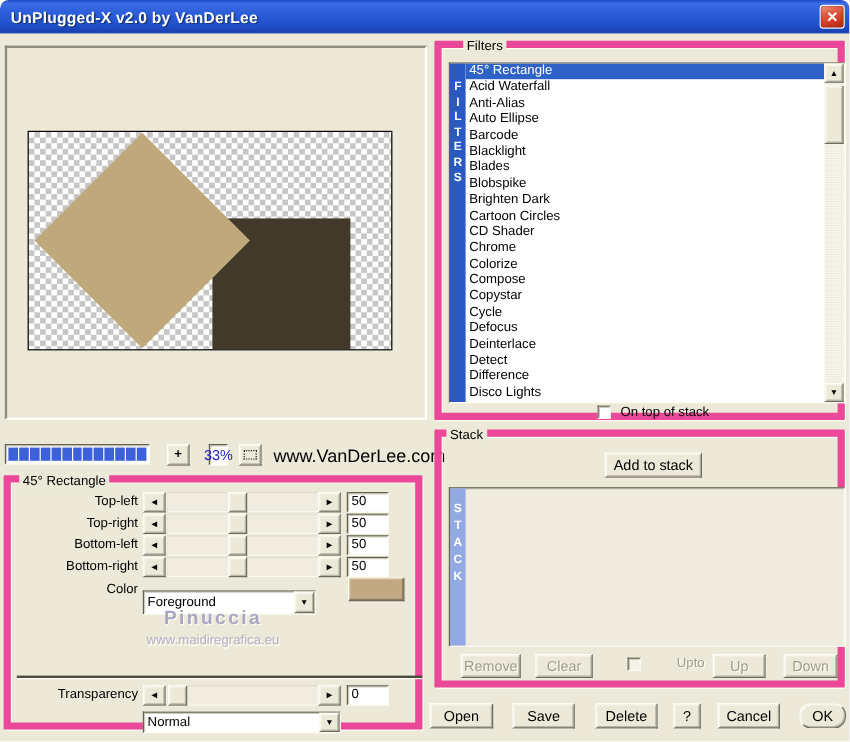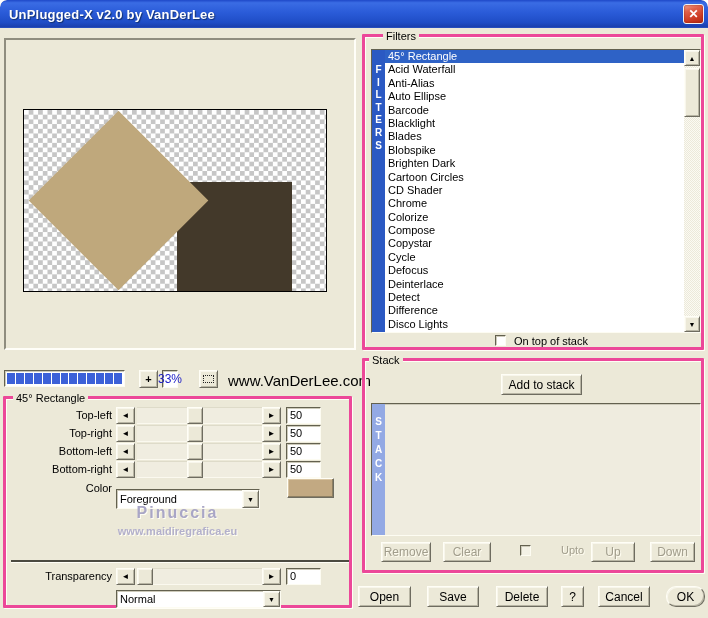--- a/index.html
+++ b/index.html
@@ -18,21 +18,21 @@
     border:1px solid #f2f2f2;
     background:linear-gradient(160deg,#f2a28c 0%,#e0614a 30%,#cc3a22 70%,#b02912 100%);
     color:#fff;font-size:12px;font-weight:bold;display:flex;align-items:center;justify-content:center;
     box-shadow:inset 0 0 2px #8e1d0a;cursor:pointer;}
 
   
   .bev-up{background:#ece9d8;border:1px solid;border-color:#fffef6 #6e6c60 #6e6c60 #fffef6;
     box-shadow:inset 1px 1px 0 #f8f6ec, inset -1px -1px 0 #b8b5a4;}
   .sunken{background:#fff;border:1px solid;border-color:#63614f #fdfcf2 #fdfcf2 #63614f;
     box-shadow:inset 1px 1px 0 #cdcaba;}
-  .groupbox{position:absolute;border:3px solid #ec4899;border-radius:1px;
+  .groupbox{position:absolute;border:6px solid #ec4899;border-radius:1px;
     box-shadow:1px 1px 0 #fffef6, inset 1px 1px 0 #fffef6;}
   .legend{position:absolute;top:-7px;background:#ece9d8;padding:0 3px;font-size:11px;color:#000;line-height:12px;}
 
   .btn{display:flex;align-items:center;justify-content:center;font-size:12px;color:#000;cursor:pointer;}
   .btn.disabled{color:#a19d8c;text-shadow:1px 1px 0 #fffdf1;cursor:default;}
 
   .arrow-btn{position:absolute;width:19px;height:17px;font-size:8px;display:flex;
     align-items:center;justify-content:center;color:#000;cursor:pointer;}
   .value-box{position:absolute;width:35px;height:17px;font-size:11px;color:#000;
     padding:1px 3px;line-height:13px;}
@@ -55,34 +55,34 @@
   .preview-image{position:absolute;left:17px;top:69px;width:304px;height:183px;border:1px solid #000;
     background:conic-gradient(#c6c6c6 25%,#fff 0 50%,#c6c6c6 0 75%,#fff 0) 0 0/9.4px 9.4px;overflow:hidden;}
   .shape-rect{position:absolute;left:153px;top:72px;width:115px;height:109px;}
   .shape-diamond{position:absolute;left:31px;top:27px;width:127px;height:127px;transform:rotate(45deg);}
 
   
   .progress-field{position:absolute;left:4px;top:370px;width:121px;height:17px;display:flex;
     align-items:center;gap:1px;padding:1px 2px;}
   .progress-seg{width:8px;height:11px;}
   .plus-btn{position:absolute;left:139px;top:370px;width:19px;height:18px;font-size:11px;font-weight:bold;}
-  .pct-field{position:absolute;left:162px;top:370px;width:16px;height:18px;font-size:12px;
+  .pct-field{position:absolute;left:174px;top:370px;width:16px;height:18px;font-size:12px;
     display:flex;align-items:center;justify-content:center;}
   .marquee-btn{position:absolute;left:199px;top:370px;width:19px;height:18px;}
   .marquee-glyph{width:11px;height:8px;border:1px dotted #222;}
   .site-text{position:absolute;left:228px;top:372px;font-size:15px;color:#000;}
 
   
   .params-group{left:3px;top:396px;width:349px;height:212px;}
   .slider-row{position:absolute;left:0;width:100%;height:18px;}
   .slider-label{position:absolute;left:0;top:2px;width:106px;text-align:right;font-size:11px;color:#000;}
   .watermark-name{position:absolute;left:0;top:105px;width:100%;text-align:center;font-size:16px;
     font-weight:bold;letter-spacing:2px;color:#a9a6c6;text-shadow:1px 1px 0 #fffef4;}
   .watermark-url{position:absolute;left:0;top:126px;width:100%;text-align:center;font-size:11px;
-    font-weight:bold;color:#b3b0cc;text-shadow:1px 1px 0 #fffef4;}
+    font-weight:normal;color:#b3b0cc;text-shadow:1px 1px 0 #fffef4;}
   .divider{position:absolute;left:5px;top:161px;width:338px;height:2px;background:#4b4a40;
     box-shadow:0 1px 0 #fffef6;}
   .swatch-btn{position:absolute;left:281px;top:79px;width:47px;height:20px;border:1px solid;
     border-color:#fffef6 #6e6c60 #6e6c60 #fffef6;box-shadow:inset -1px -1px 0 #8d7f62, inset 1px 1px 0 #d9c6a4;cursor:pointer;}
 
   
   .filters-group{left:362px;top:34px;width:342px;height:316px;}
   .listbox{position:absolute;left:6px;top:12px;width:330px;height:284px;background:#fff;
     border:1px solid;border-color:#63614f #fdfcf2 #fdfcf2 #63614f;box-shadow:inset 1px 1px 0 #cdcaba;}
   .v-strip{position:absolute;left:0;top:0;bottom:0;width:13px;color:#fff;font-size:10px;font-weight:bold;

